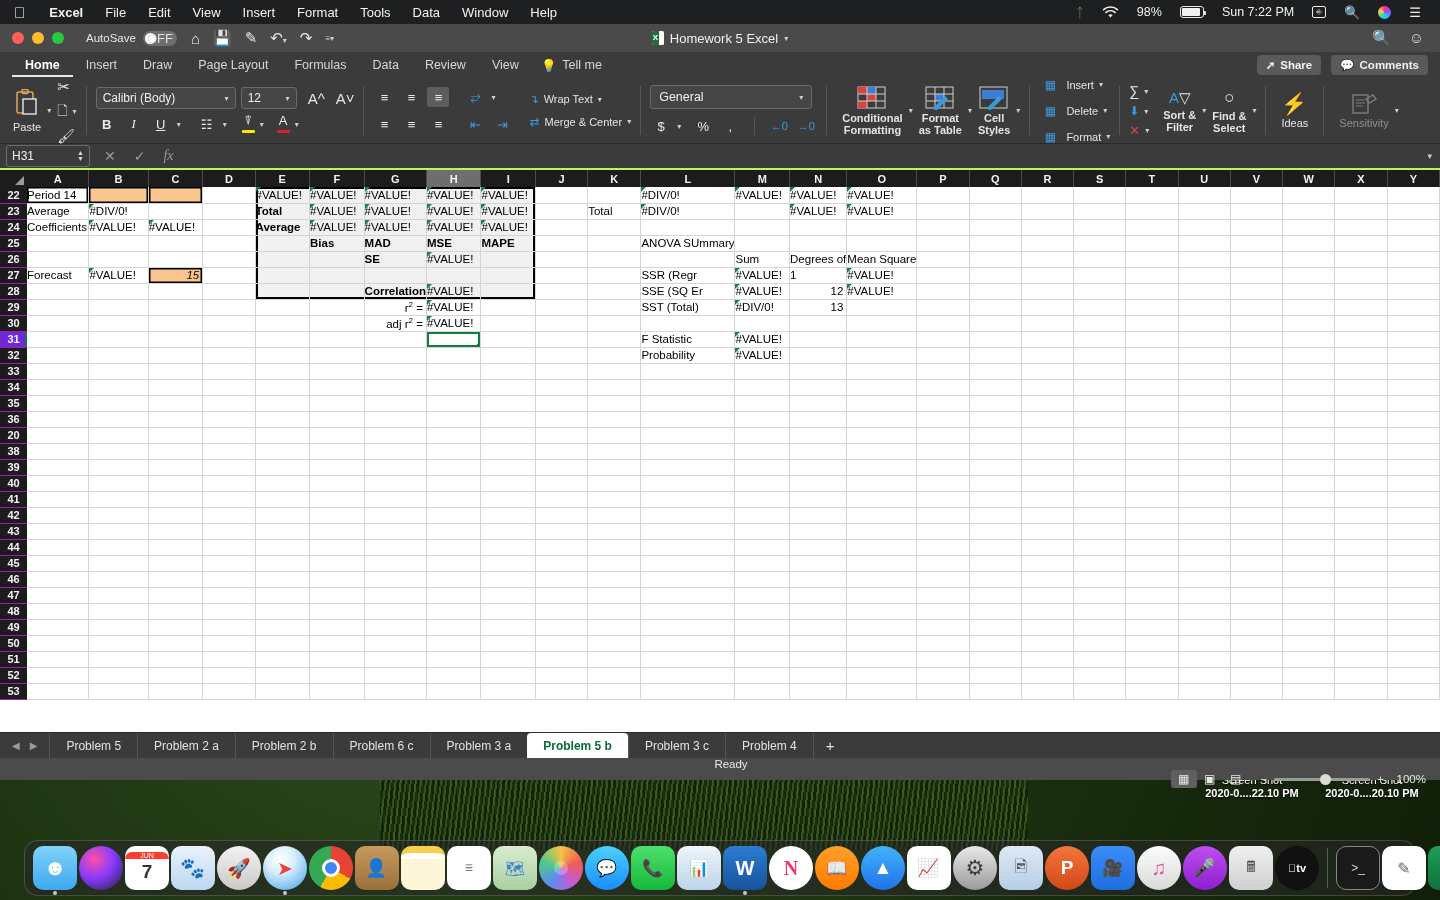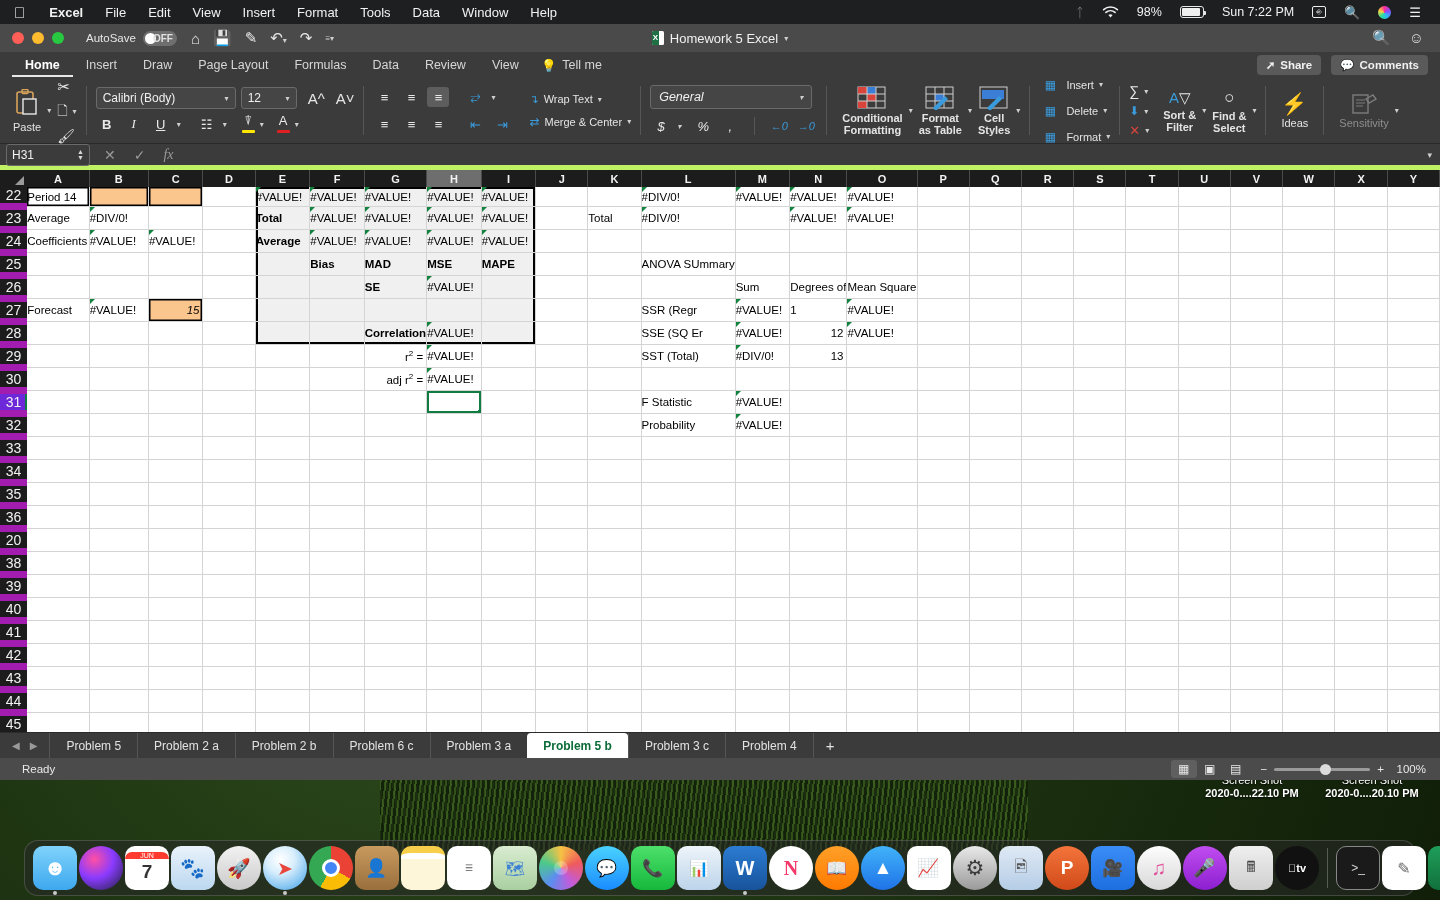--- a/index.html
+++ b/index.html
@@ -51,21 +51,21 @@
     background: #3b3b3b; display: flex; flex-direction: column;
   }
   
   #titlebar { height: 28px; background: #4a4a4a; display: flex; align-items: center; position: relative; }
   .traffic { display: flex; gap: 8px; padding-left: 12px; }
   .tl { width: 12px; height: 12px; border-radius: 50%; }
   .tl.r{background:#ff5f57;} .tl.y{background:#febc2e;} .tl.g{background:#28c840;}
   .autosave { display:flex; align-items:center; gap:7px; margin-left: 22px; color:#e6e6e6; font-size: 11.5px; }
   .tgl { width: 34px; height: 15px; border-radius: 8px; background: #6e6e6e; position: relative; display:flex; align-items:center; }
   .tgl:before{content:"";position:absolute;left:2px;width:11px;height:11px;border-radius:50%;background:#fff;}
-  .tgl span{position:absolute;right:4px;font-size:10px;color:#e0e0e0;font-weight:bold;}
+  .tgl span{position:absolute;right:4px;font-size:13px;color:#e0e0e0;font-weight:normal;}
   .qat { display:flex; align-items:center; gap: 13px; margin-left: 14px; color:#e9e9e9; font-size: 15px; }
   #titlebar .doctitle {
     position: absolute; left: 0; right: 0; text-align: center;
     color: #f0f0f0; font-size: 13px; display:flex; justify-content:center; align-items:center; gap:6px;
     pointer-events: none;
   }
   .xicon { display:inline-block; width:12px; height:14px; background:#fff; border-radius:1.5px; position:relative; }
   .xicon:before{content:"X";position:absolute;left:0;top:0;width:7px;height:14px;background:#1f7145;color:#fff;font-size:8px;font-weight:bold;text-align:center;line-height:14px;border-radius:1.5px 0 0 1.5px;}
   #titlebar .tr { margin-left:auto; display:flex; gap: 18px; padding-right: 16px; color:#ddd; font-size: 15px; }
   
@@ -87,39 +87,39 @@
   .btnv { display:flex; flex-direction:column; align-items:center; justify-content:center; gap:2px; padding: 0 6px; }
   .rowstack { display:flex; flex-direction:column; justify-content:center; gap:5px; }
   .inline { display:flex; align-items:center; gap:5px; }
   .fontname { background:#454545; border:1px solid #6a6a6a; border-radius:3px; height:22px; width:140px; display:flex; align-items:center; padding:0 6px; color:#f0f0f0; font-size:12px; }
   .fontsize { background:#454545; border:1px solid #6a6a6a; border-radius:3px; height:22px; width:56px; display:flex; align-items:center; padding:0 6px; color:#f0f0f0; font-size:12px; }
   .numfmt { background:#454545; border:1px solid #6a6a6a; border-radius:3px; height:24px; width:162px; display:flex; align-items:center; padding:0 8px; color:#f0f0f0; font-size:12.5px; }
   .selbox { width:22px; height:20px; display:flex; align-items:center; justify-content:center; color:#e9e9e9; font-size:13px; border-radius:3px; }
   .selbox.on { background:#5d5d5d; }
   .underbar { width:13px; height:3px; border-radius:1px; display:block; margin-top:1px; }
   
-  #formulabar { height: 26px; background: #3b3b3b; display:flex; align-items:center; border-bottom: 5px solid #bef264; }
+  #formulabar { height: 26px; background: #3b3b3b; display:flex; align-items:center; border-bottom: 2px solid #bef264; }
   .namebox { width: 84px; height: 22px; margin-left: 6px; background:#3b3b3b; border:1px solid #6a6a6a; border-radius:3px;
              display:flex; align-items:center; justify-content:space-between; padding: 0 5px; color:#f0f0f0; font-size:12px; }
   .spinner { display:flex; flex-direction:column; line-height:6px; font-size:7px; color:#d8d8d8; }
   .fbicons { display:flex; align-items:center; gap:18px; padding: 0 14px; color:#9a9a9a; font-size: 14px; }
   .fbinput { flex:1; height:22px; color:#f0f0f0; font-size:12px; }
   #formulabar .fbend { color:#cfcfcf; font-size:9px; padding-right:8px; }
   
   #gridwrap { flex: 1; background: #fff; overflow: hidden; position: relative; }
   table.grid { border-collapse: collapse; table-layout: fixed; }
   table.grid th, table.grid td { padding: 0; }
   .colhead { height: 17px; background: #1c1c1c; color:#f2f2f2; font-size: 11px; font-weight:bold; text-align:center;
              border-right: 1px solid #4a4a4a; }
   .colhead.sel { background: #6e6e6e; }
   .corner { width: 28px; background:#1c1c1c; position: relative; }
   .corner:after { content:""; position:absolute; right:3px; bottom:2px; width:0;height:0;
                   border-left: 9px solid transparent; border-bottom: 9px solid #9a9a9a; }
-  .rowhead { width: 28px; height: 16px; background:#1c1c1c; color:#f2f2f2; font-size:14px; font-weight:normal;
-             text-align:center; border-bottom: 7px solid #a21caf; }
+  .rowhead { width: 28px; height: 16px; background:#1c1c1c; color:#f2f2f2; font-size:11px; font-weight:bold;
+             text-align:center; border-bottom: 1px solid #a21caf; }
   .rowhead.sel { background:#6d28d9; box-shadow: inset -2px 0 0 #107c41; margin-top: 18px; }
   td.cell { height:16px; border-right:1px solid #d4d4d4; border-bottom:1px solid #d4d4d4;
             font-size:11.5px; color:#000; padding: 0 2px; overflow:hidden; white-space:nowrap; position:relative;
             font-family: "Liberation Sans", sans-serif; }
   td.cell.r { text-align:right; padding-right:3px; }
   td.cell.b { font-weight: bold; }
   td.cell.shade { background:#f0f0f0; }
   td.cell.orange { background:#fbc58e; }
   td.cell.note:before { content:""; position:absolute; left:0; top:0; width:0;height:0;
      border-left: 5px solid #12823f; border-bottom: 5px solid transparent; }
@@ -136,21 +136,21 @@
   td.cell.selected { box-shadow: inset 0 0 0 2px #107c41; }
   td.cell.selected:after { content:""; position:absolute; right:-2px; bottom:-2px; width:5px;height:5px;background:#107c41; }
   
   #sheettabs { height: 26px; background:#3b3b3b; display:flex; align-items:stretch; border-top:1px solid #2b2b2b; }
   .navarrows { display:flex; align-items:center; gap:10px; padding: 0 12px; color:#9a9a9a; font-size: 10px; }
   .stab { display:flex; align-items:center; padding: 0 16px; color:#e2e2e2; font-size: 12px;
           border-left: 1px solid #555; }
   .stab.active { background:#fff; color:#0b6b38; font-weight:bold; border-radius: 4px 4px 0 0; border-left:none; }
   .addtab { display:flex; align-items:center; padding:0 12px; color:#e2e2e2; font-size:15px; border-left:1px solid #555; }
   
-  #statusbar { height: 22px; background:#4b4b4b; display:flex; align-items:center; color:#e8e8e8; font-size:11.5px; }
+  #statusbar { height: 22px; background:#4b4b4b; display:flex; align-items:center; color:#e8e8e8; font-size:11.5px;flex-direction:column; }
   #statusbar .ready { padding-left: 22px; }
   #statusbar .right { margin-left:auto; display:flex; align-items:center; gap: 0; padding-right: 14px; }
   .viewbtn { width:26px; height:18px; display:flex; align-items:center; justify-content:center; color:#e8e8e8; font-size:12px; border-radius:3px; }
   .viewbtn.on{background:#5f5f5f;}
   .zoomslider { display:flex; align-items:center; gap:7px; margin-left:12px; }
   .zline { width: 96px; height:3px; background:#9a9a9a; border-radius:2px; position:relative; }
   .zknob { position:absolute; left: 46px; top:-4px; width:11px; height:11px; border-radius:50%; background:#dcdcdc; }
   .zpct { width: 42px; text-align:right; font-size: 11.5px; }
   
   .deskicon { position:absolute; width: 108px; text-align:center; color:#fff; font-size: 11px;
@@ -374,21 +374,21 @@
         <div class="inline">
           <span class="ico" style="font-size:12px;color:#3a9bdc;">⇄</span>
           <span class="lbl">Merge &amp; Center</span>
           <span class="chev">▾</span>
         </div>
       </div>
     </div>
     <div class="sep"></div>
 
     <div class="grp">
-      <div class="rowstack" style="gap:7px;font-style:italic;">
+      <div class="rowstack" style="gap:7px;">
         <div class="numfmt">
           <span>General</span>
           <span class="chev" style="margin-left:auto;">▾</span>
         </div>
         <div class="inline">
           <span class="inline">
             <span class="selbox">$</span>
             <span class="chev">▾</span>
           </span>
           <span class="selbox" style="margin-left:6px;">%</span>

